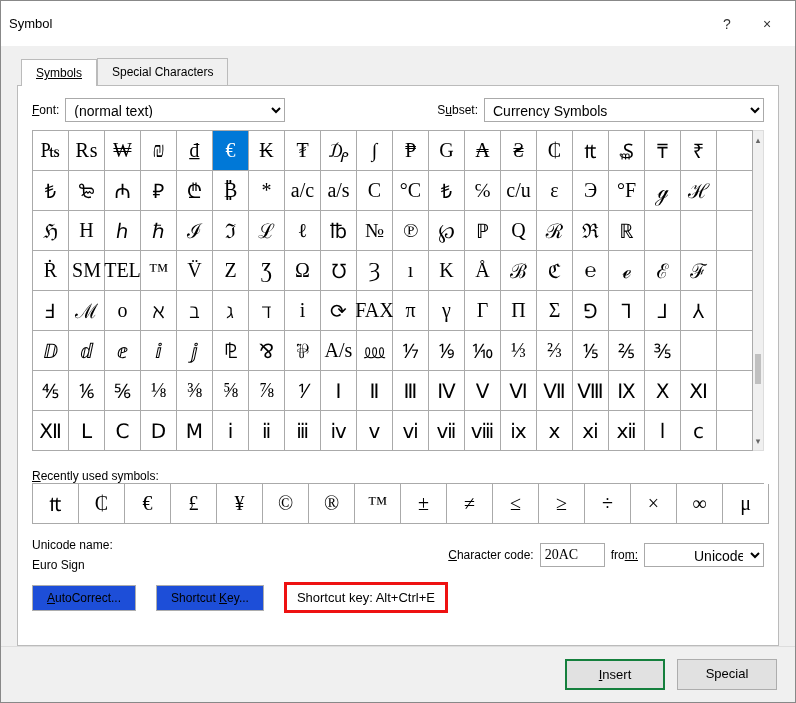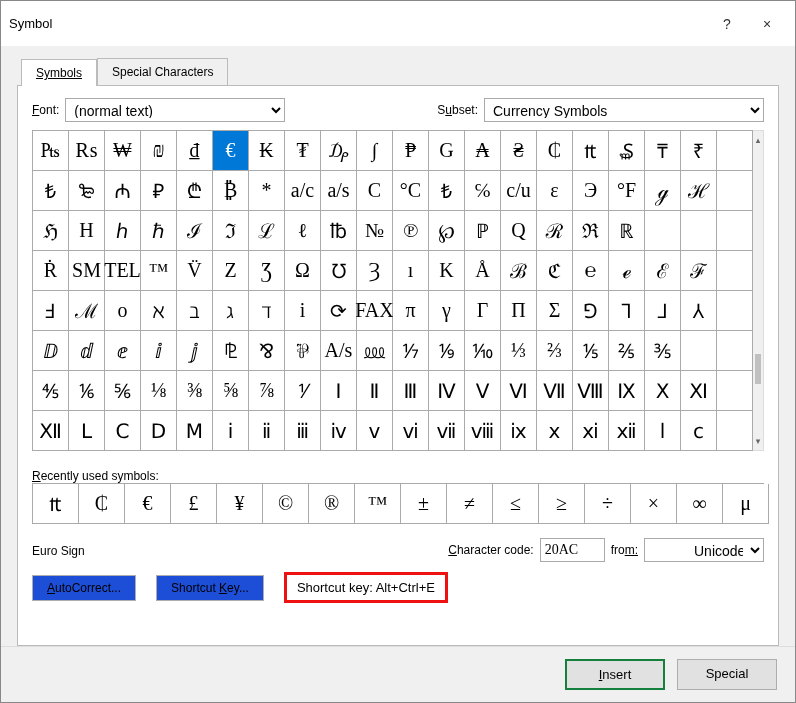--- a/index.html
+++ b/index.html
@@ -250,20 +250,21 @@
           <div class="rcell">≠</div>
           <div class="rcell">≤</div>
           <div class="rcell">≥</div>
           <div class="rcell">÷</div>
           <div class="rcell">×</div>
           <div class="rcell">∞</div>
           <div class="rcell">μ</div>
         </div>
       <div class="unicode-row">
         <div class="uni-left">
+          <div>Unicode name:</div>
           <div style="margin-top:6px">Euro Sign</div>
         </div>
         <div class="uni-right">
           <label><u>C</u><span>haracter code:</span></label>
           <input type="text" class="code-input" value="20AC" style="">
           <label><span>fro</span><u>m:</u></label>
           <select class="from-select"><option>Unicode (hex)</option></select>
         </div>
       </div>
       <div class="btns-row">

